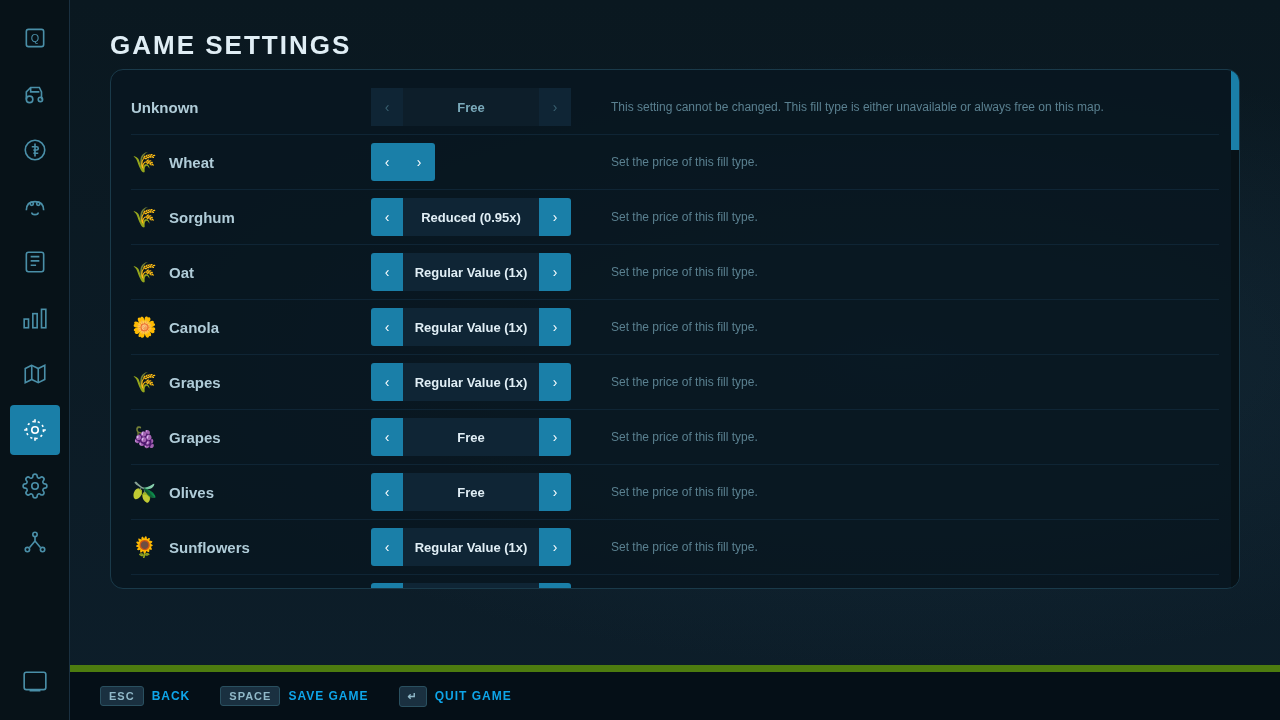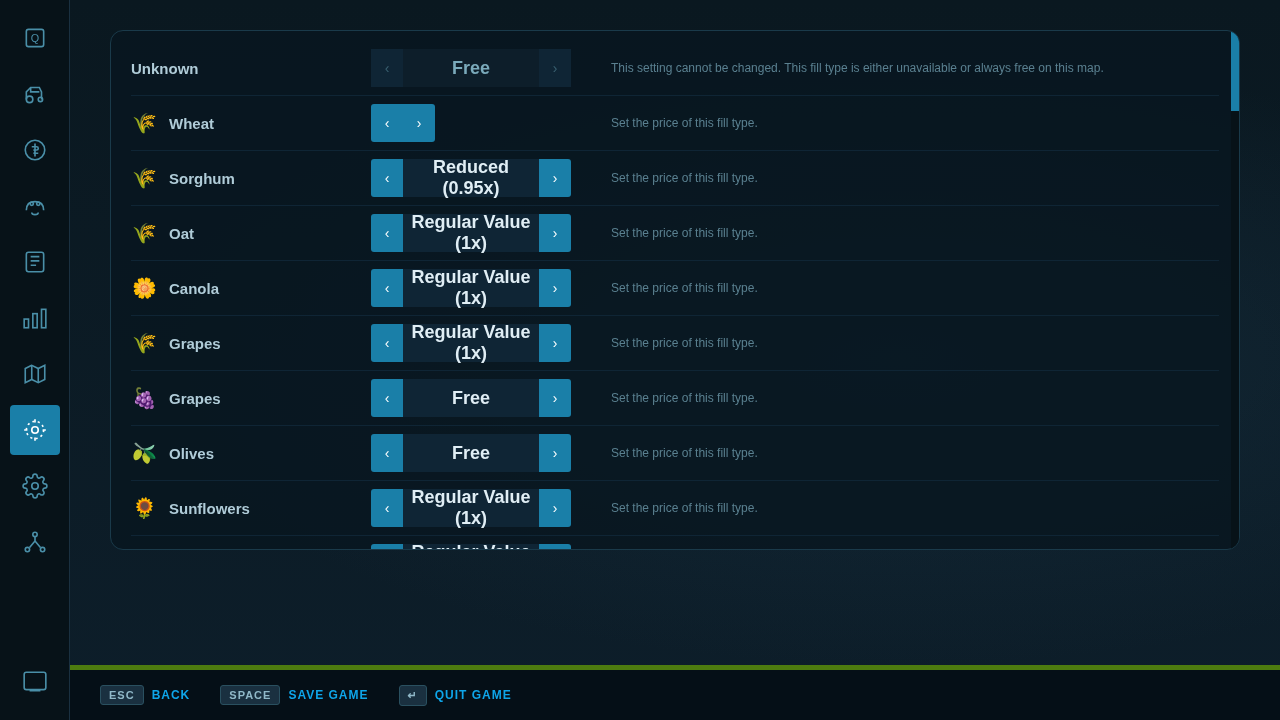--- a/index.html
+++ b/index.html
@@ -197,21 +197,21 @@
       border-radius: 0 3px 3px 0;
     }
 
     .value-display {
       flex: 1;
       height: 38px;
       background: #0f2535;
       display: flex;
       align-items: center;
       justify-content: center;
-      font-size: 18px;
+      font-size: 13px;
       font-weight: 700;
       color: #e0eef5;
       text-align: center;
       padding: 0 4px;
     }
 
     .setting-desc {
       margin-left: 40px;
       font-size: 12px;
       color: #5a8090;
@@ -241,21 +241,21 @@
       position: absolute;
       bottom: 0;
       left: 70px;
       right: 0;
       height: 55px;
       background: rgba(5, 15, 22, 0.95);
       display: flex;
       align-items: center;
       padding: 0 30px;
       gap: 30px;
-      border-top: 5px solid #4d7c0f;
+      border-top: 7px solid #4d7c0f;
       z-index: 10;
     }
 
     .footer-btn {
       display: flex;
       align-items: center;
       gap: 8px;
       cursor: pointer;
     }
 
@@ -366,20 +366,21 @@
     <svg viewBox="0 0 24 24">
         <rect x="2" y="3" width="20" height="16" rx="2"></rect>
         <path d="M7 20h10M12 19v1"></path>
       </svg>
   </div>
 
 </div>
 
 <div class="main-content">
 
+  <h1 class="page-title">GAME SETTINGS</h1>
 
   <div class="settings-panel">
     <div class="scroll-track">
       <div class="scroll-thumb"></div>
     </div>
 
     <div class="settings-inner">
 
       <div class="setting-row unknown-row">
         <div class="setting-label">

